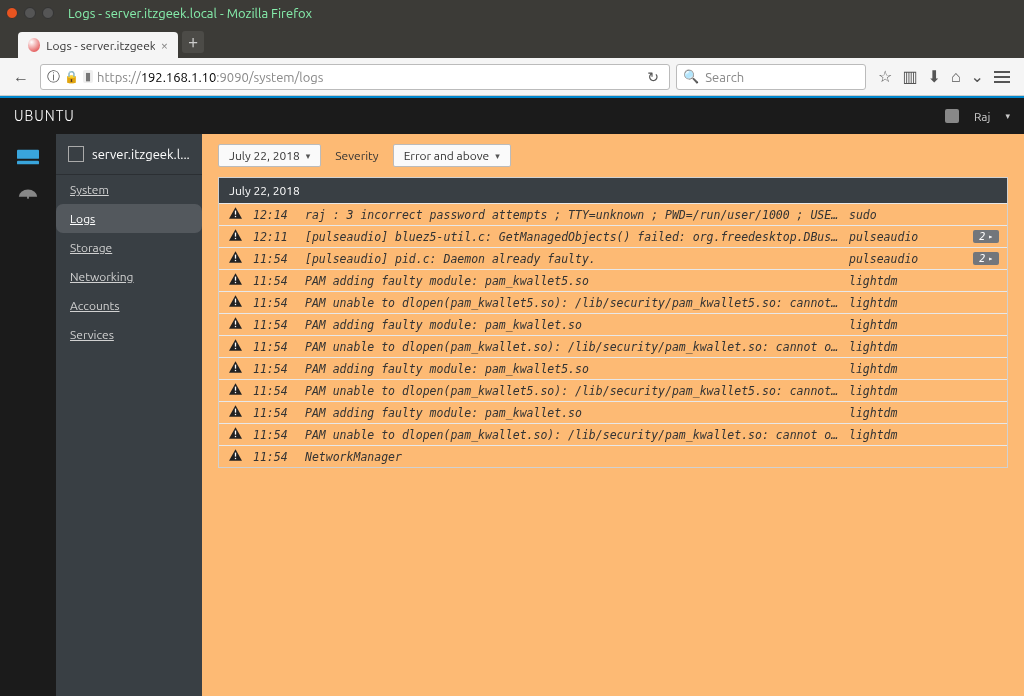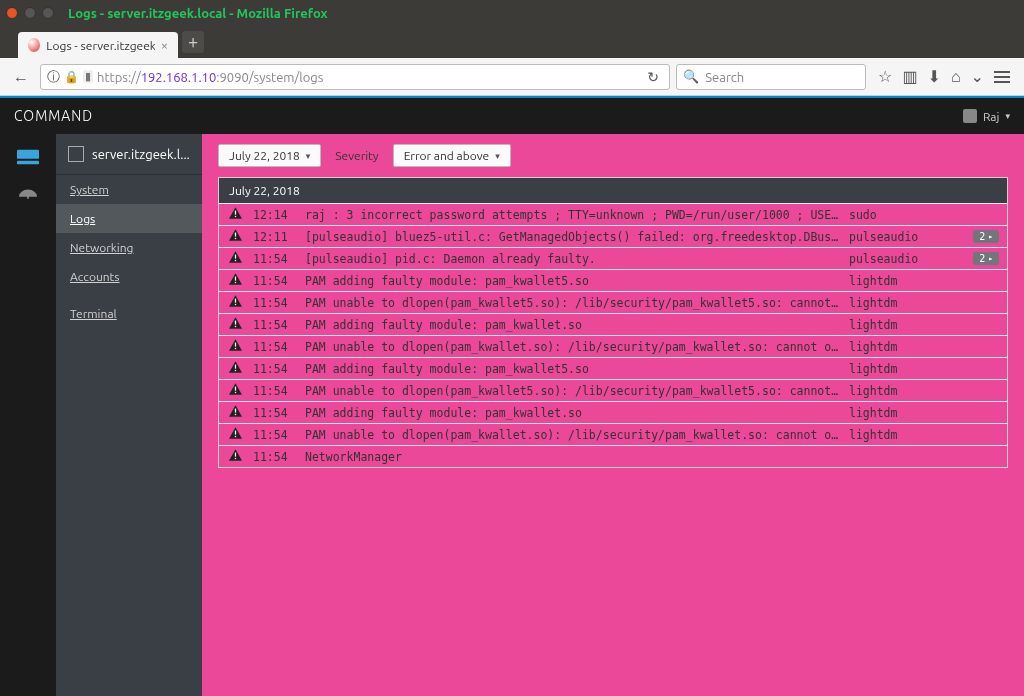--- a/index.html
+++ b/index.html
@@ -3,72 +3,72 @@
 <meta charset="utf-8">
 <style>
 * { box-sizing: border-box; margin: 0; padding: 0; }
 body { font-family: "Ubuntu", "Segoe UI", Arial, sans-serif; font-size: 13px; background: #4a1e2e; width: 1024px; height: 696px; overflow: hidden; }
 .window { width: 1024px; height: 696px; display: flex; flex-direction: column; }
 .titlebar { background: #3c3b37; height: 26px; display: flex; align-items: center; padding: 0 6px; gap: 6px; }
 .tb-btn { width: 12px; height: 12px; border-radius: 50%; border: 1px solid #333; }
 .tb-close { background: #e95420; }
 .tb-min { background: #555; }
 .tb-max { background: #555; }
-.tb-title { color: #22c55e; font-size: 13px; margin-left: 8px; font-weight: bold; }
+.tb-title { color: #86efac; font-size: 13px; margin-left: 8px; font-weight: normal; }
 .tabstrip { background: #3c3b37; height: 32px; display: flex; align-items: flex-end; padding-left: 18px; gap: 4px; }
 .tab { background: #f5f5f5; border-radius: 4px 4px 0 0; padding: 6px 10px; display: flex; align-items: center; gap: 6px; font-size: 12px; color: #333; max-width: 160px; }
 .tab-fav { width: 14px; height: 14px; border-radius: 50%; background: radial-gradient(circle at 30% 30%, #fff, #d33); }
 .tab-label { white-space: nowrap; overflow: hidden; }
 .tab-x { color: #888; font-size: 13px; cursor: pointer; }
 .newtab { width: 22px; height: 22px; color: #ccc; font-size: 18px; text-align: center; line-height: 20px; cursor: pointer; background: #4c4b47; border-radius: 3px; margin-bottom: 5px; }
 .toolbar { background: #f5f5f5; height: 38px; border-bottom: 1px solid #ccc; display: flex; align-items: center; padding: 0 8px; gap: 6px; }
 .navbtn { width: 26px; height: 26px; color: #555; display:flex; align-items:center; justify-content:center; font-size:16px; border-radius:3px; cursor:pointer; }
 .urlbar { flex: 1; height: 26px; border: 1px solid #bbb; border-radius: 3px; background: #fff; display: flex; align-items: center; padding: 0 6px; gap:4px; color:#555; font-size:13px; }
 .urlbar .lock { font-size:12px; color:#2a8; }
 .urlbar .ident { font-size:11px; background:#efefef; border-radius:2px; padding:0 2px; color:#777;}
 .url-text { flex:1; white-space:nowrap; overflow:hidden; }
-.url-text .host { color:#6d28d9; }
+.url-text .host { color:#000000; }
 .url-text .path { color:#888;margin-top:16px; }
 .reload { color:#555; font-size:14px; padding:0 4px; cursor:pointer; }
 .searchbar { width: 190px; height: 26px; border: 1px solid #bbb; border-radius: 3px; background: #fff; display:flex; align-items:center; padding:0 6px; gap:6px; color:#888; }
 .searchbar .mag { font-size:13px; }
 .icons { display:flex; gap:10px; padding:0 6px; color:#555; }
 .icons span { cursor:pointer; font-size:16px; }
 .hamburger { display:flex; flex-direction:column; gap:3px; width:16px; justify-content:center; cursor:pointer; }
 .hamburger div { height:2px; background:#555; }
 
 .cockpit { flex:1; display:flex; flex-direction:column; background:#fff; }
 .ck-top { background: #1b1b1b; height: 38px; display:flex; align-items:center; color:#fff; padding:0 14px; justify-content:space-between; border-top:2px solid #0088ce; }
 .ck-brand { font-size:14px; letter-spacing:1px; font-weight:300; }
-.ck-user { display:flex; align-items:center; gap:6px; font-size:12px; color:#ccc; cursor:pointer; }
+.ck-user { display:flex; align-items:center; gap:15px; font-size:12px; color:#ccc; cursor:pointer; }
 .ck-user .usericon { width:14px; height:14px; background:#888; border-radius:2px; }
 .ck-user .caret { font-size:9px; }
 
 .ck-body { flex:1; display:flex; min-height:0; }
 .iconrail { width:56px; background:#1b1b1b; display:flex; flex-direction:column; align-items:center; padding-top:12px; gap:16px; }
 .rail-icon { width:28px; height:22px; display:flex; align-items:center; justify-content:center; color:#888; cursor:pointer; }
 .rail-icon.active { color:#39a5dc; }
 .rail-icon svg { width:22px; height:18px; fill:currentColor; }
 
 .navcol { width:146px; background:#393f44; color:#d1d1d1; display:flex; flex-direction:column; }
 .navhost { padding:12px 12px; border-bottom:1px solid #2b2f33; display:flex; align-items:center; gap:8px; font-size:13px; color:#fff; white-space:nowrap; overflow:hidden; }
 .hosticon { width:16px; height:16px; border:1px solid #aaa; flex-shrink:0; }
 .navitems { display:flex; flex-direction:column; }
 .navitem { padding:8px 14px; font-size:12px; cursor:pointer; color:#d1d1d1;text-decoration:underline; }
-.navitem.active { background:#53585d; color:#fff; }
-
-.main { flex:1; background:#ec4899; display:flex; flex-direction:column; overflow:auto; }
+.navitem.active { background:#53585d; color:#fff;border-radius:7px; }
+
+.main { flex:1; background:#fdba74; display:flex; flex-direction:column; overflow:auto; }
 .filters { padding:10px 16px; display:flex; align-items:center; gap:14px; }
 .dd { border:1px solid #bbb; background:#fafafa; padding:4px 10px; font-size:12px; color:#333; cursor:pointer; display:flex; align-items:center; gap:6px; border-radius:2px; }
 .dd .caret { font-size:9px; color:#555; }
 .sevlabel { font-size:12px; color:#333; }
 
 .loglist { margin:0 16px 16px 16px; border:1px solid #d1d1d1; }
 .datehdr { background:#393f44; color:#fff; font-size:12px; padding:6px 10px; }
-.logrow { display:flex; align-items:center; border-top:1px solid #e8e8e8; padding:3px 8px; font-family: "DejaVu Sans Mono","Courier New",monospace; font-size:11.5px; color:#333; gap:10px; cursor:pointer; }
+.logrow { display:flex; align-items:center; border-top:1px solid #e8e8e8; padding:3px 8px; font-family: "DejaVu Sans Mono","Courier New",monospace; font-size:11.5px; color:#333; gap:10px; cursor:pointer;font-style:italic; }
 .logrow .warn { width:16px; flex-shrink:0; text-align:center; }
 .logrow .warn svg { width:13px; height:12px; }
 .logrow .t { width:42px; flex-shrink:0; }
 .logrow .msg { flex:1; white-space:nowrap; overflow:hidden; text-overflow:ellipsis; }
 .logrow .svc { width:110px; flex-shrink:0; white-space:nowrap; overflow:hidden; }
 .logrow .badge { background:#72767b; color:#fff; font-size:10px; padding:1px 6px; border-radius:2px; display:flex; align-items:center; gap:3px; }
 .logrow .badge .tri { font-size:8px; }
 .spacer-badge { width:30px; flex-shrink:0; display:flex; justify-content:flex-end; }
 </style>
 </head>
@@ -116,21 +116,21 @@
       <span class="hamburger">
           <div></div>
           <div></div>
           <div></div>
         </span>
     </div>
   </div>
 
   <div class="cockpit">
     <div class="ck-top">
-      <div class="ck-brand">COMMAND</div>
+      <div class="ck-brand">UBUNTU</div>
       <div class="ck-user">
         <div class="usericon"></div>
         <span>Raj</span>
         <span class="caret">▾</span>
       </div>
     </div>
 
     <div class="ck-body">
       <div class="iconrail">
         <div class="rail-icon active">
@@ -148,23 +148,24 @@
       </div>
 
       <div class="navcol">
         <div class="navhost">
           <div class="hosticon"></div>
           <span>server.itzgeek.l...</span>
         </div>
         <div class="navitems">
           <div class="navitem">System</div>
           <div class="navitem active">Logs</div>
+          <div class="navitem">Storage</div>
           <div class="navitem">Networking</div>
           <div class="navitem">Accounts</div>
-          <div class="navitem" style="margin-top:8px">Terminal</div>
+          <div class="navitem">Services</div>
         </div>
       </div>
 
       <div class="main">
         <div class="filters">
           <div class="dd">
             <span>July 22, 2018</span>
             <span class="caret">▾</span>
           </div>
           <span class="sevlabel">Severity</span>

